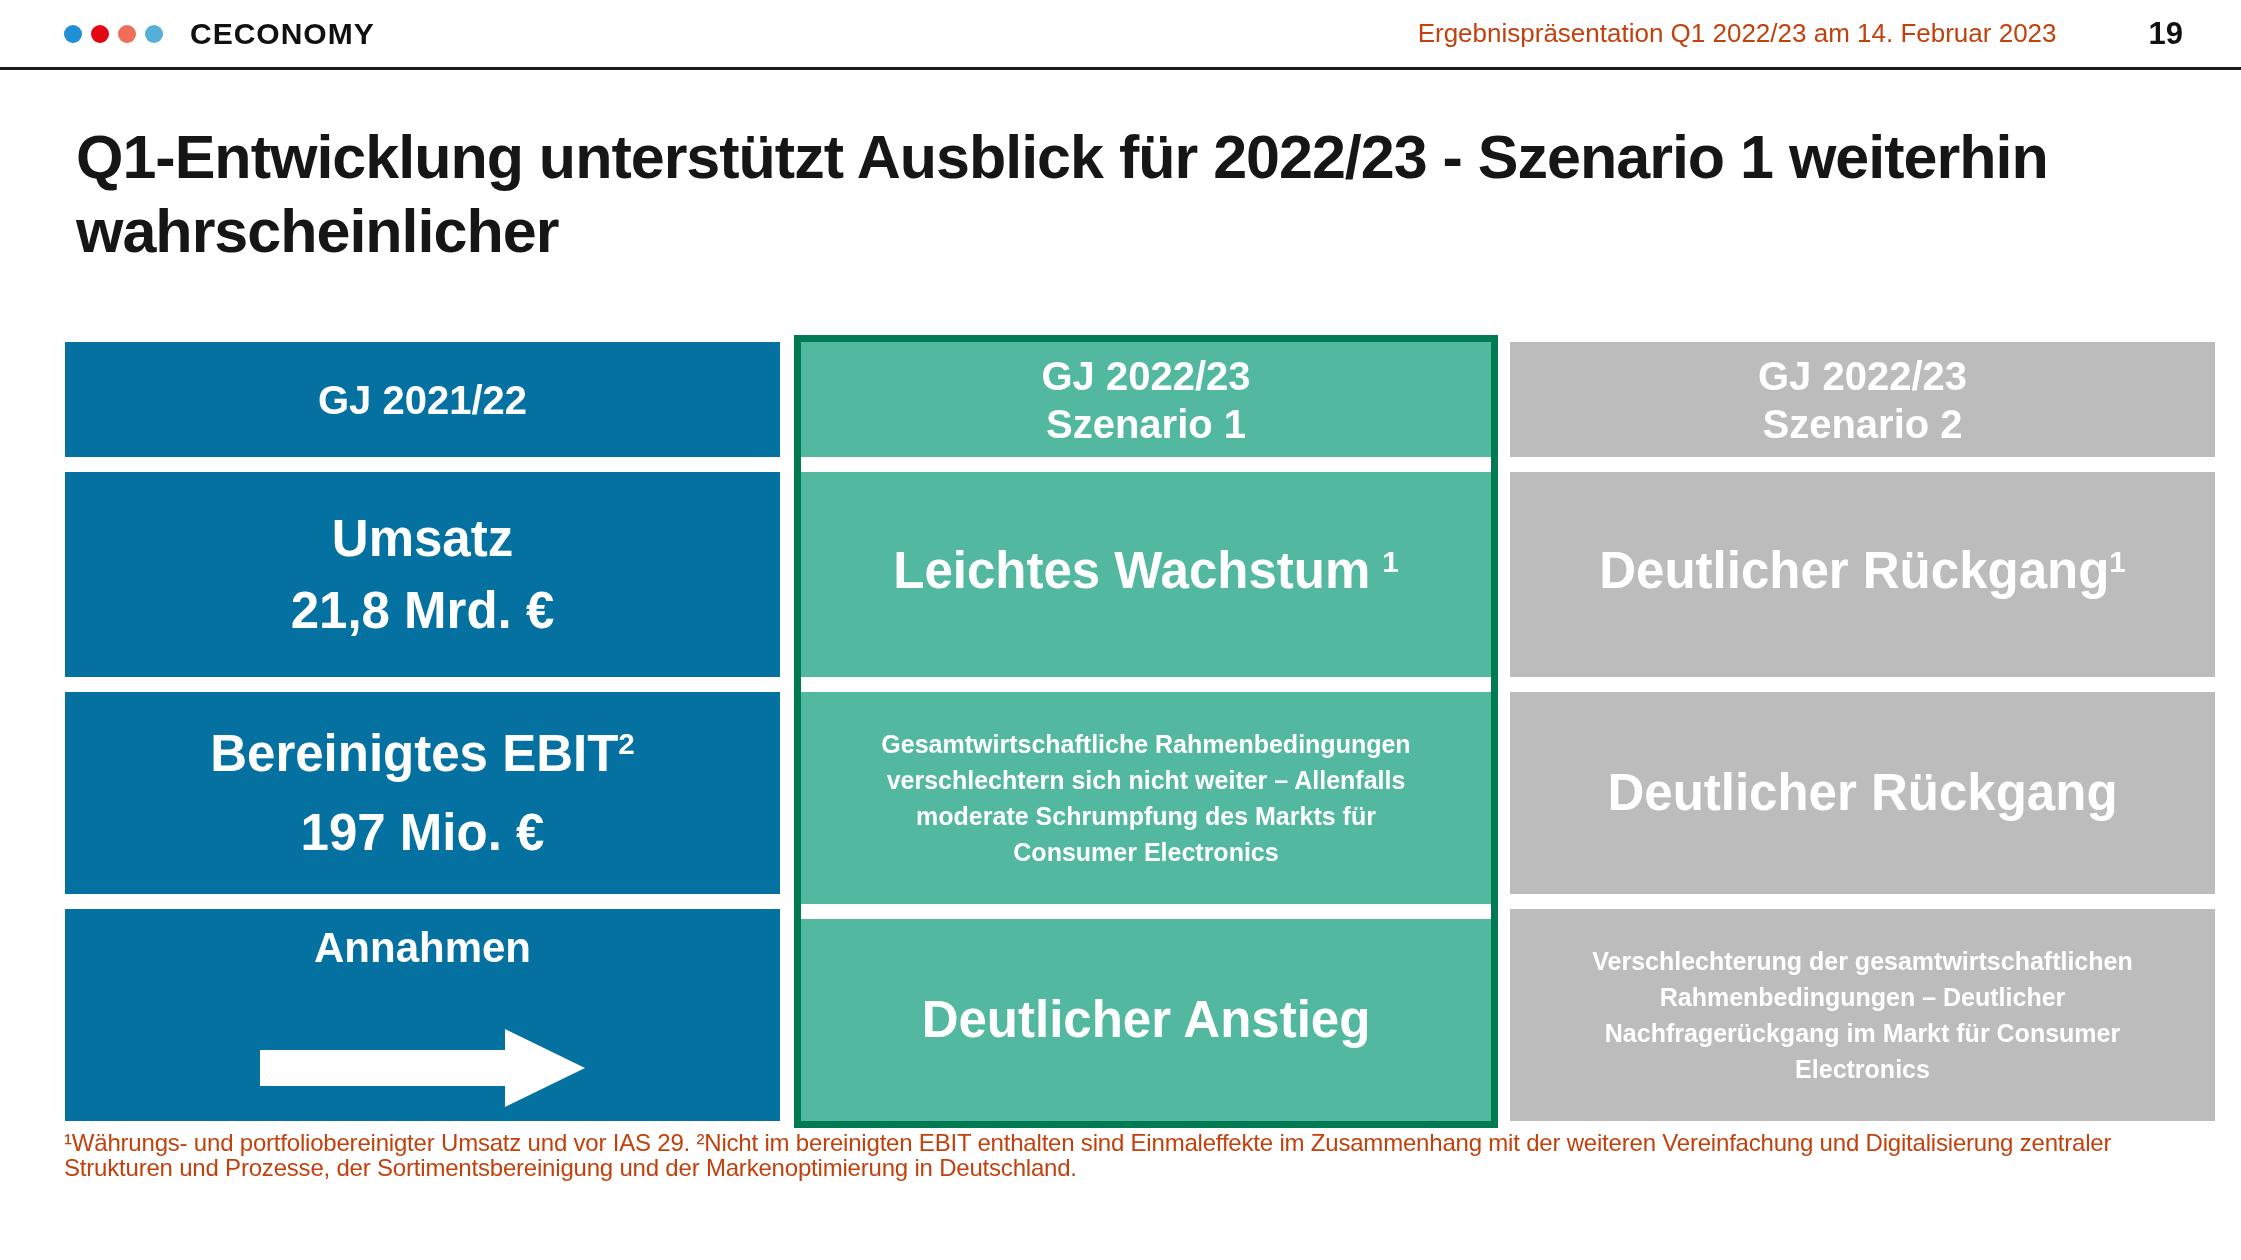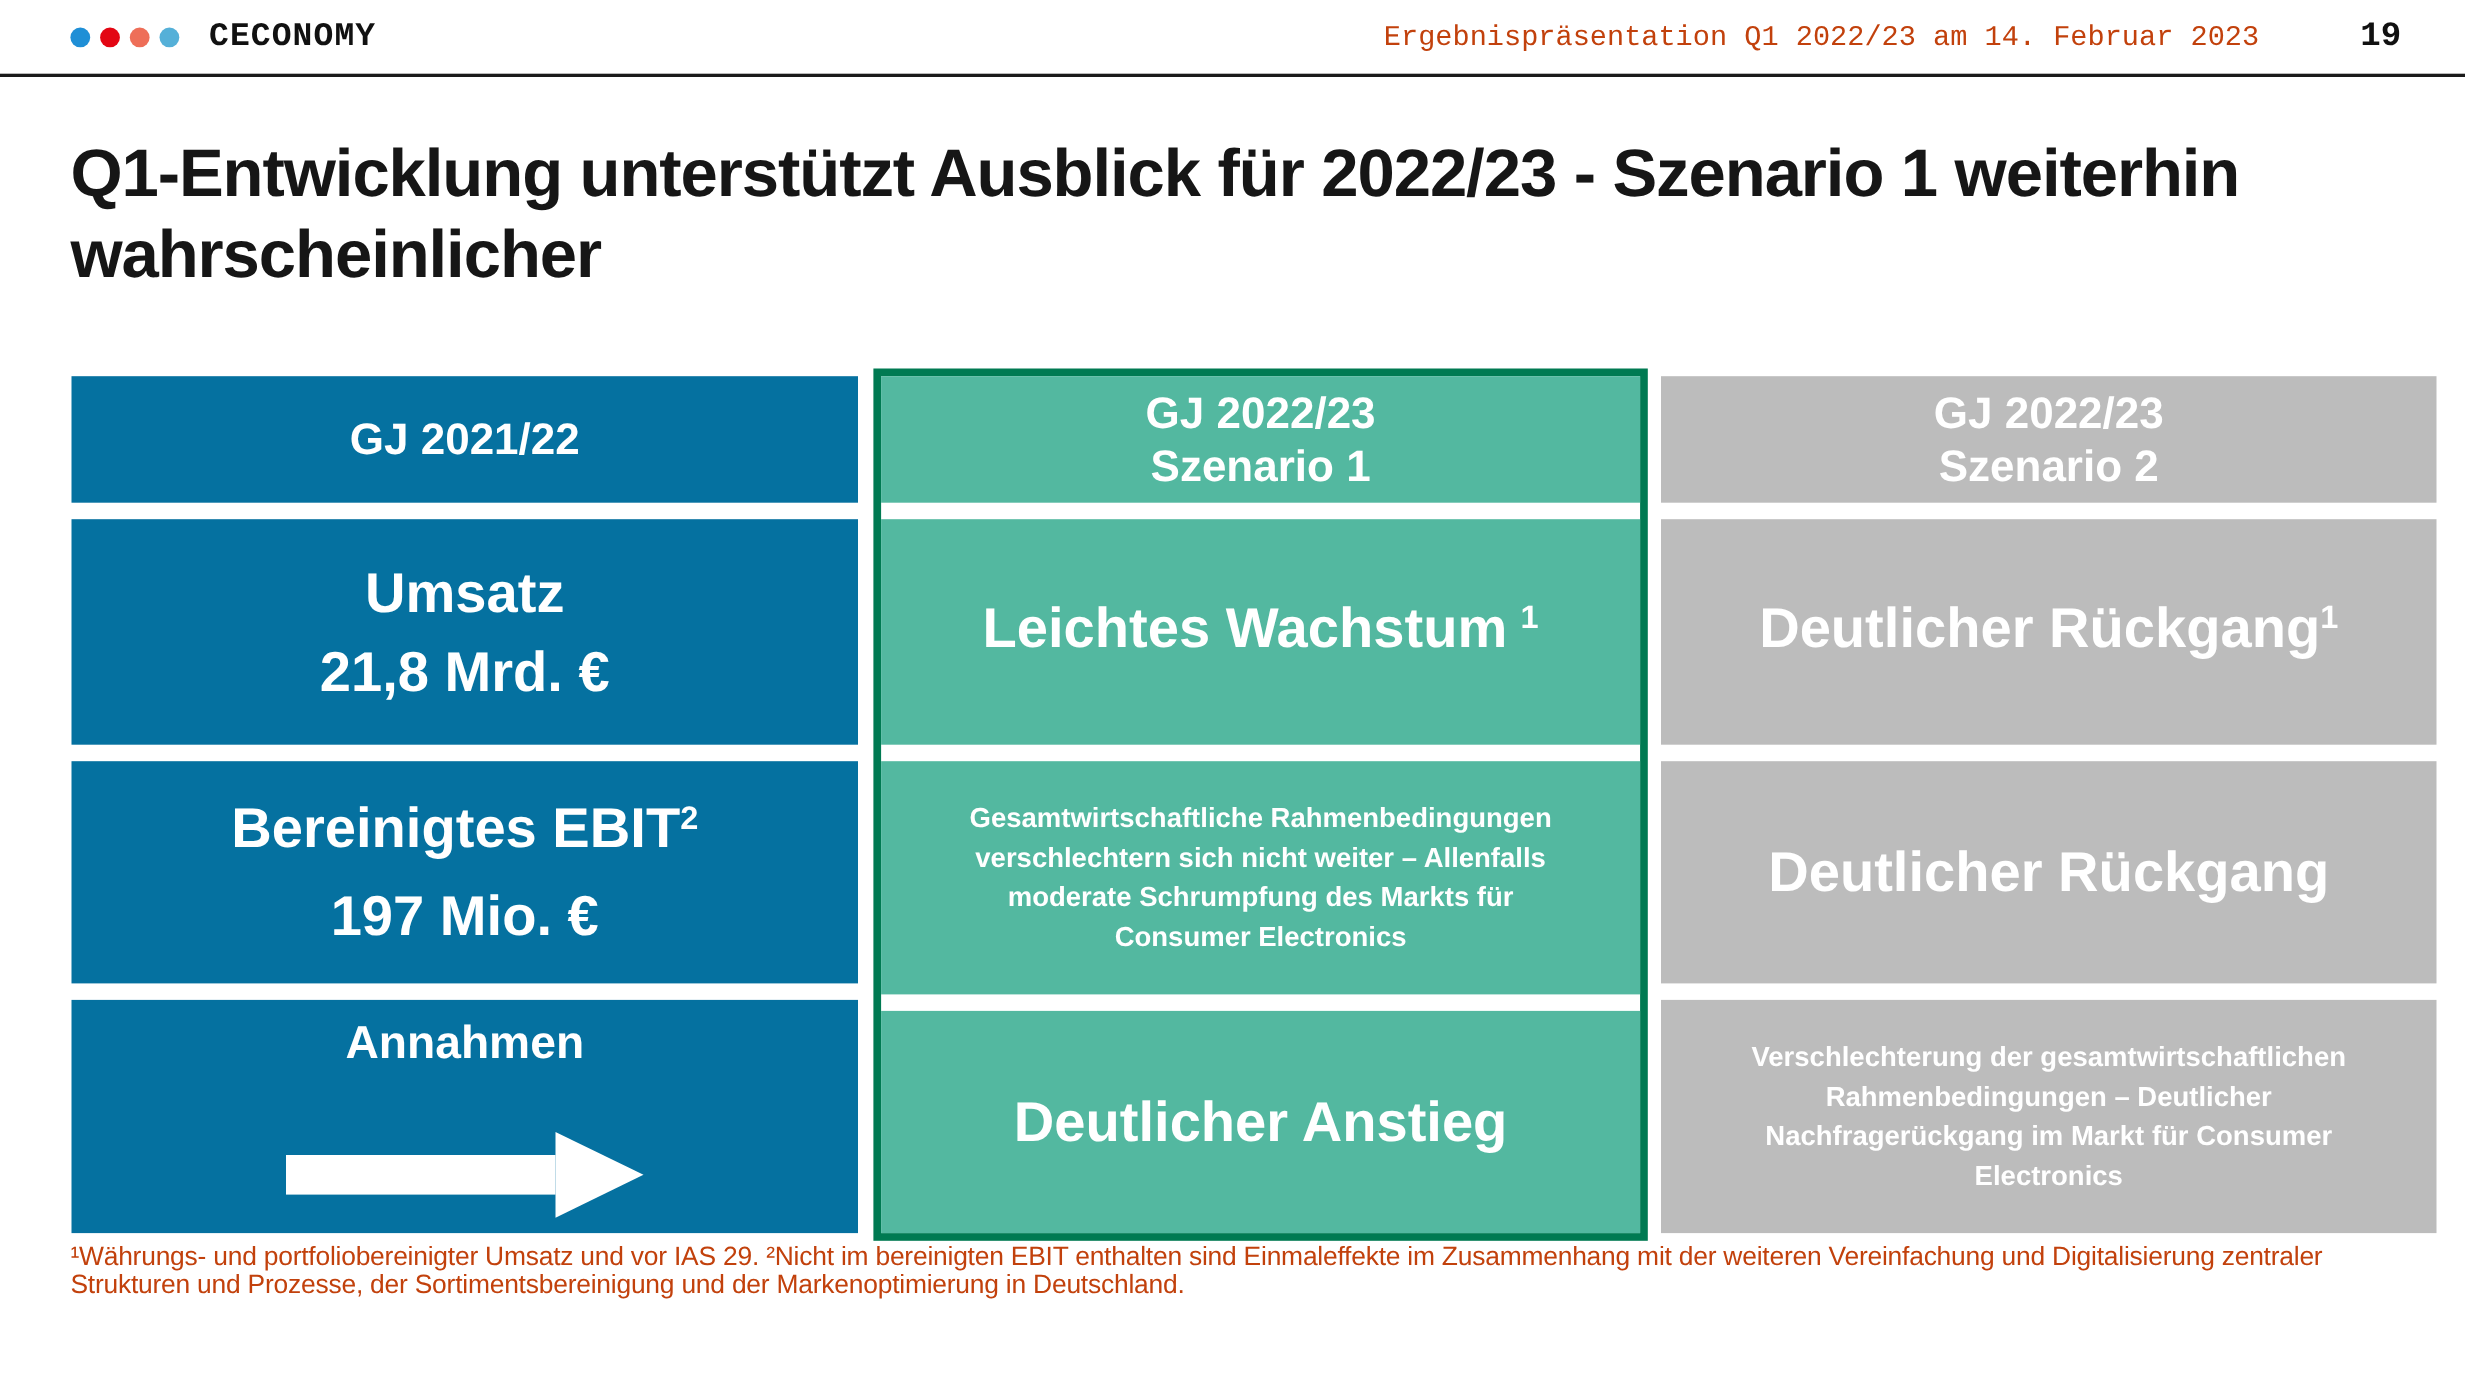--- a/index.html
+++ b/index.html
@@ -5,38 +5,38 @@
   html,body{margin:0;padding:0;}
   body{
     width:2241px;height:1260px;position:relative;background:#ffffff;
     font-family:"Liberation Sans", sans-serif;overflow:hidden;color:#161616;
   }
 
   
   .header{
     position:absolute;top:0;left:0;width:2241px;height:70px;
     box-sizing:border-box;border-bottom:3px solid #1a1a1a;
-    display:flex;align-items:center;padding:0 58px 0 64px;font-family:Liberation Mono, monospace;
+    display:flex;align-items:center;padding:0 58px 0 64px;
   }
   .logo{display:flex;align-items:center;}
   .dots{display:flex;gap:9px;margin-right:27px;}
   .dot{width:18px;height:18px;border-radius:50%;}
   .dot-1{background:#1f8fd6}.dot-2{background:#e30613}
   .dot-3{background:#ee6e58}.dot-4{background:#55b0d8}
   .brand{font-size:30px;font-weight:700;letter-spacing:1px;color:#111;}
   .hspacer{flex:1;}
   .pres-info{font-size:26px;color:#c2410c;}
   .page-num{font-size:31px;font-weight:700;margin-left:92px;color:#111;}
 
   
   .title{
     position:absolute;left:64px;top:120px;width:2150px;
     font-size:61px;font-weight:700;letter-spacing:-1px;color:#161616;
   }
-  .title div{line-height:74px;}
+  .title div{line-height:74px;margin-left:12px;}
 
   
   .table{position:absolute;left:65px;top:335px;width:2150px;height:800px;}
   .col{position:absolute;display:flex;flex-direction:column;row-gap:15px;}
   .col-actual{left:0;top:7px;width:715px;border-radius:30px;}
   .col-s1-wrap{
     position:absolute;left:729px;top:0;width:704px;box-sizing:border-box;
     border:7px solid #007a52;background:#ffffff;
     display:flex;flex-direction:column;row-gap:15px;
   }

